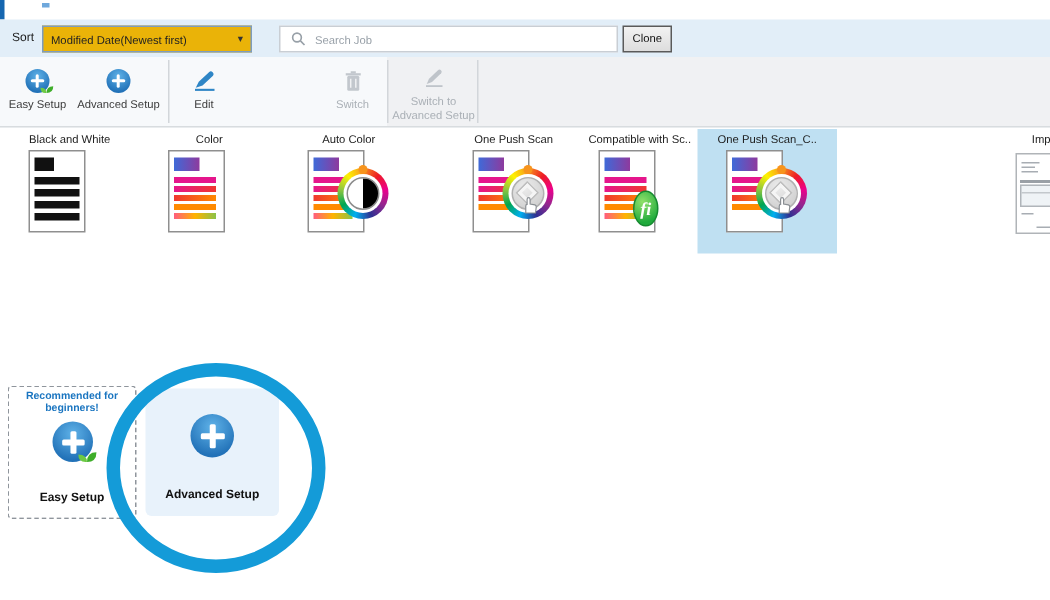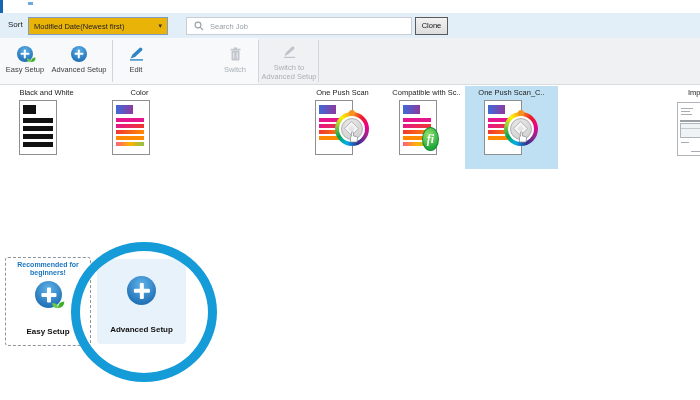--- a/index.html
+++ b/index.html
@@ -218,20 +218,38 @@
         <div class="hdr" style="width:17px; background:linear-gradient(90deg,#3f6ad8,#8e3a9e)"></div>
         <div class="bar" style="top:17px; width:28px; background:#e5168c"></div>
         <div class="bar" style="top:23px; width:28px; background:linear-gradient(90deg,#e5168c,#f0372f)"></div>
         <div class="bar" style="top:29px; width:28px; background:linear-gradient(90deg,#f0372f,#ff8a00)"></div>
         <div class="bar" style="top:35px; width:28px; background:#ff8a00"></div>
         <div class="bar" style="top:41px; width:28px; background:linear-gradient(90deg,#ff5d7f,#ffb300,#8bc34a)"></div>
       </div>
     </div>
   </div>
 
+  <div class="job" style="left:186px; top:0">
+    <span class="job-label">Auto Color</span>
+    <div class="thumb">
+      <div class="doc">
+        <div class="hdr" style="width:17px; background:linear-gradient(90deg,#3f6ad8,#8e3a9e)"></div>
+        <div class="bar" style="top:17px; width:26px; background:#e5168c"></div>
+        <div class="bar" style="top:23px; width:26px; background:linear-gradient(90deg,#e5168c,#f0372f)"></div>
+        <div class="bar" style="top:29px; width:26px; background:linear-gradient(90deg,#f0372f,#ff8a00)"></div>
+        <div class="bar" style="top:35px; width:26px; background:#ff8a00"></div>
+        <div class="bar" style="top:41px; width:26px; background:linear-gradient(90deg,#ff5d7f,#ffb300,#8bc34a)"></div>
+      </div>
+      <div class="ring">
+          <div class="ring-inner"></div>
+        </div>
+      <div class="ring-dot"></div>
+      <div class="center-disc disc-bw"></div>
+    </div>
+  </div>
 
   <div class="job" style="left:296px; top:0">
     <span class="job-label">One Push Scan</span>
     <div class="thumb">
       <div class="doc">
         <div class="hdr" style="width:17px; background:linear-gradient(90deg,#3f6ad8,#8e3a9e)"></div>
         <div class="bar" style="top:17px; width:26px; background:#e5168c"></div>
         <div class="bar" style="top:23px; width:26px; background:linear-gradient(90deg,#e5168c,#f0372f)"></div>
         <div class="bar" style="top:29px; width:26px; background:linear-gradient(90deg,#f0372f,#ff8a00)"></div>
         <div class="bar" style="top:35px; width:26px; background:#ff8a00"></div>

